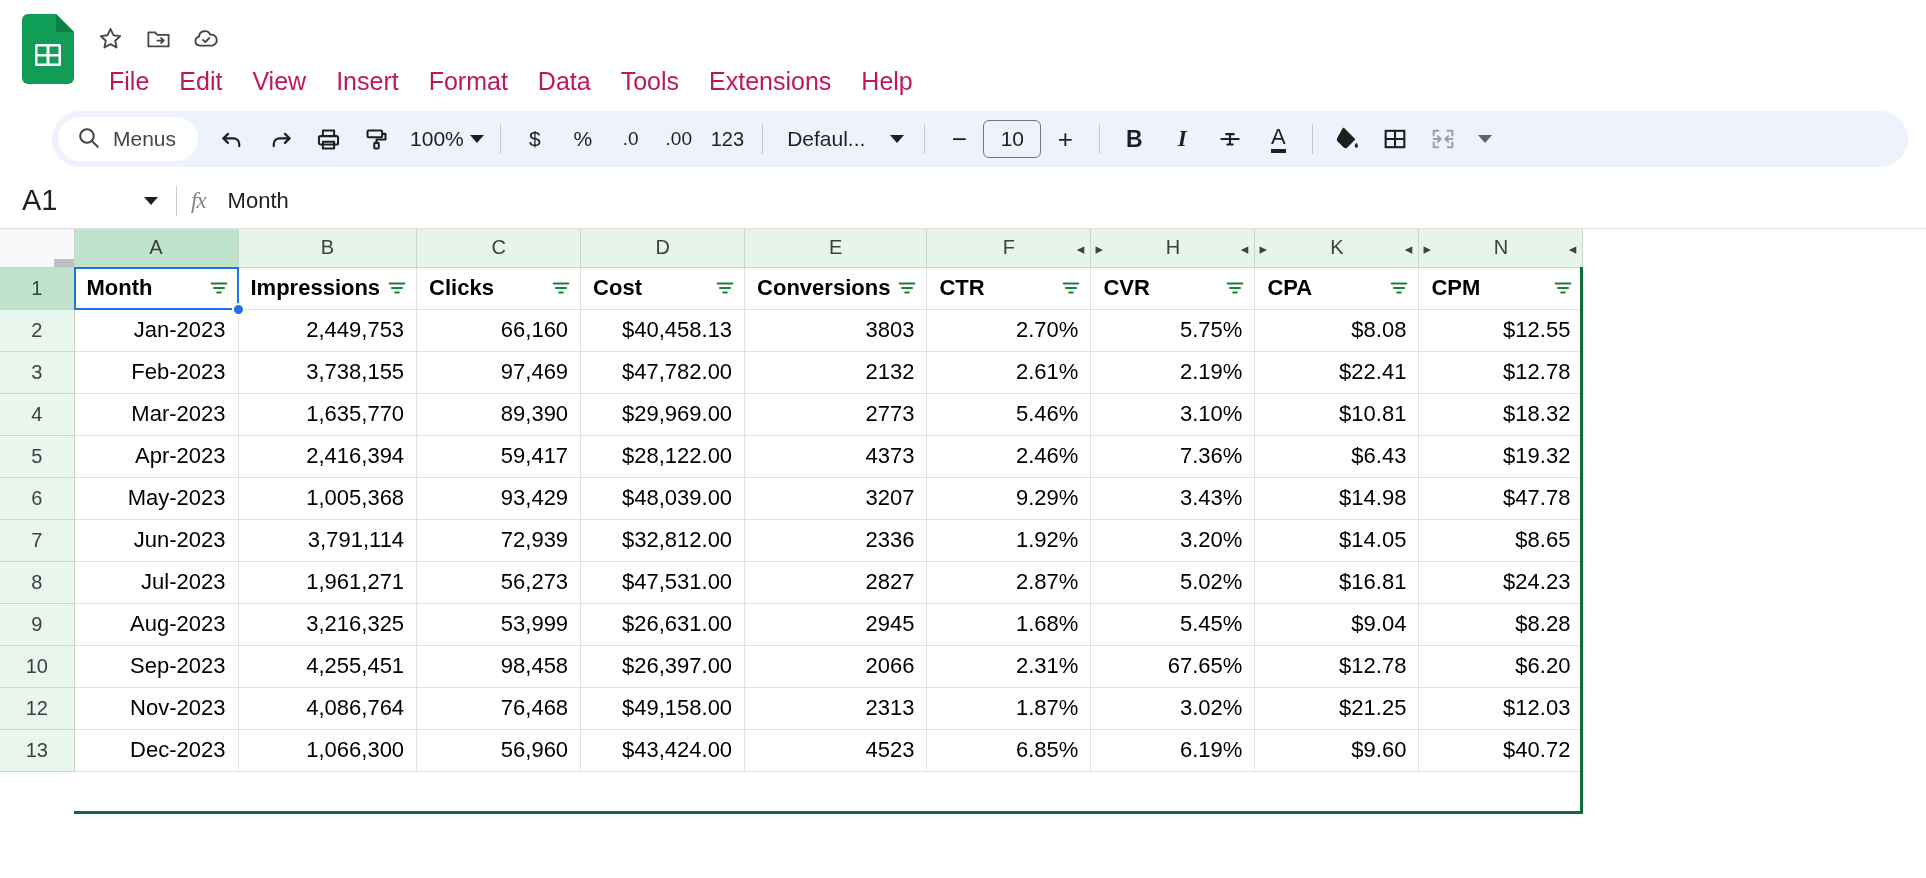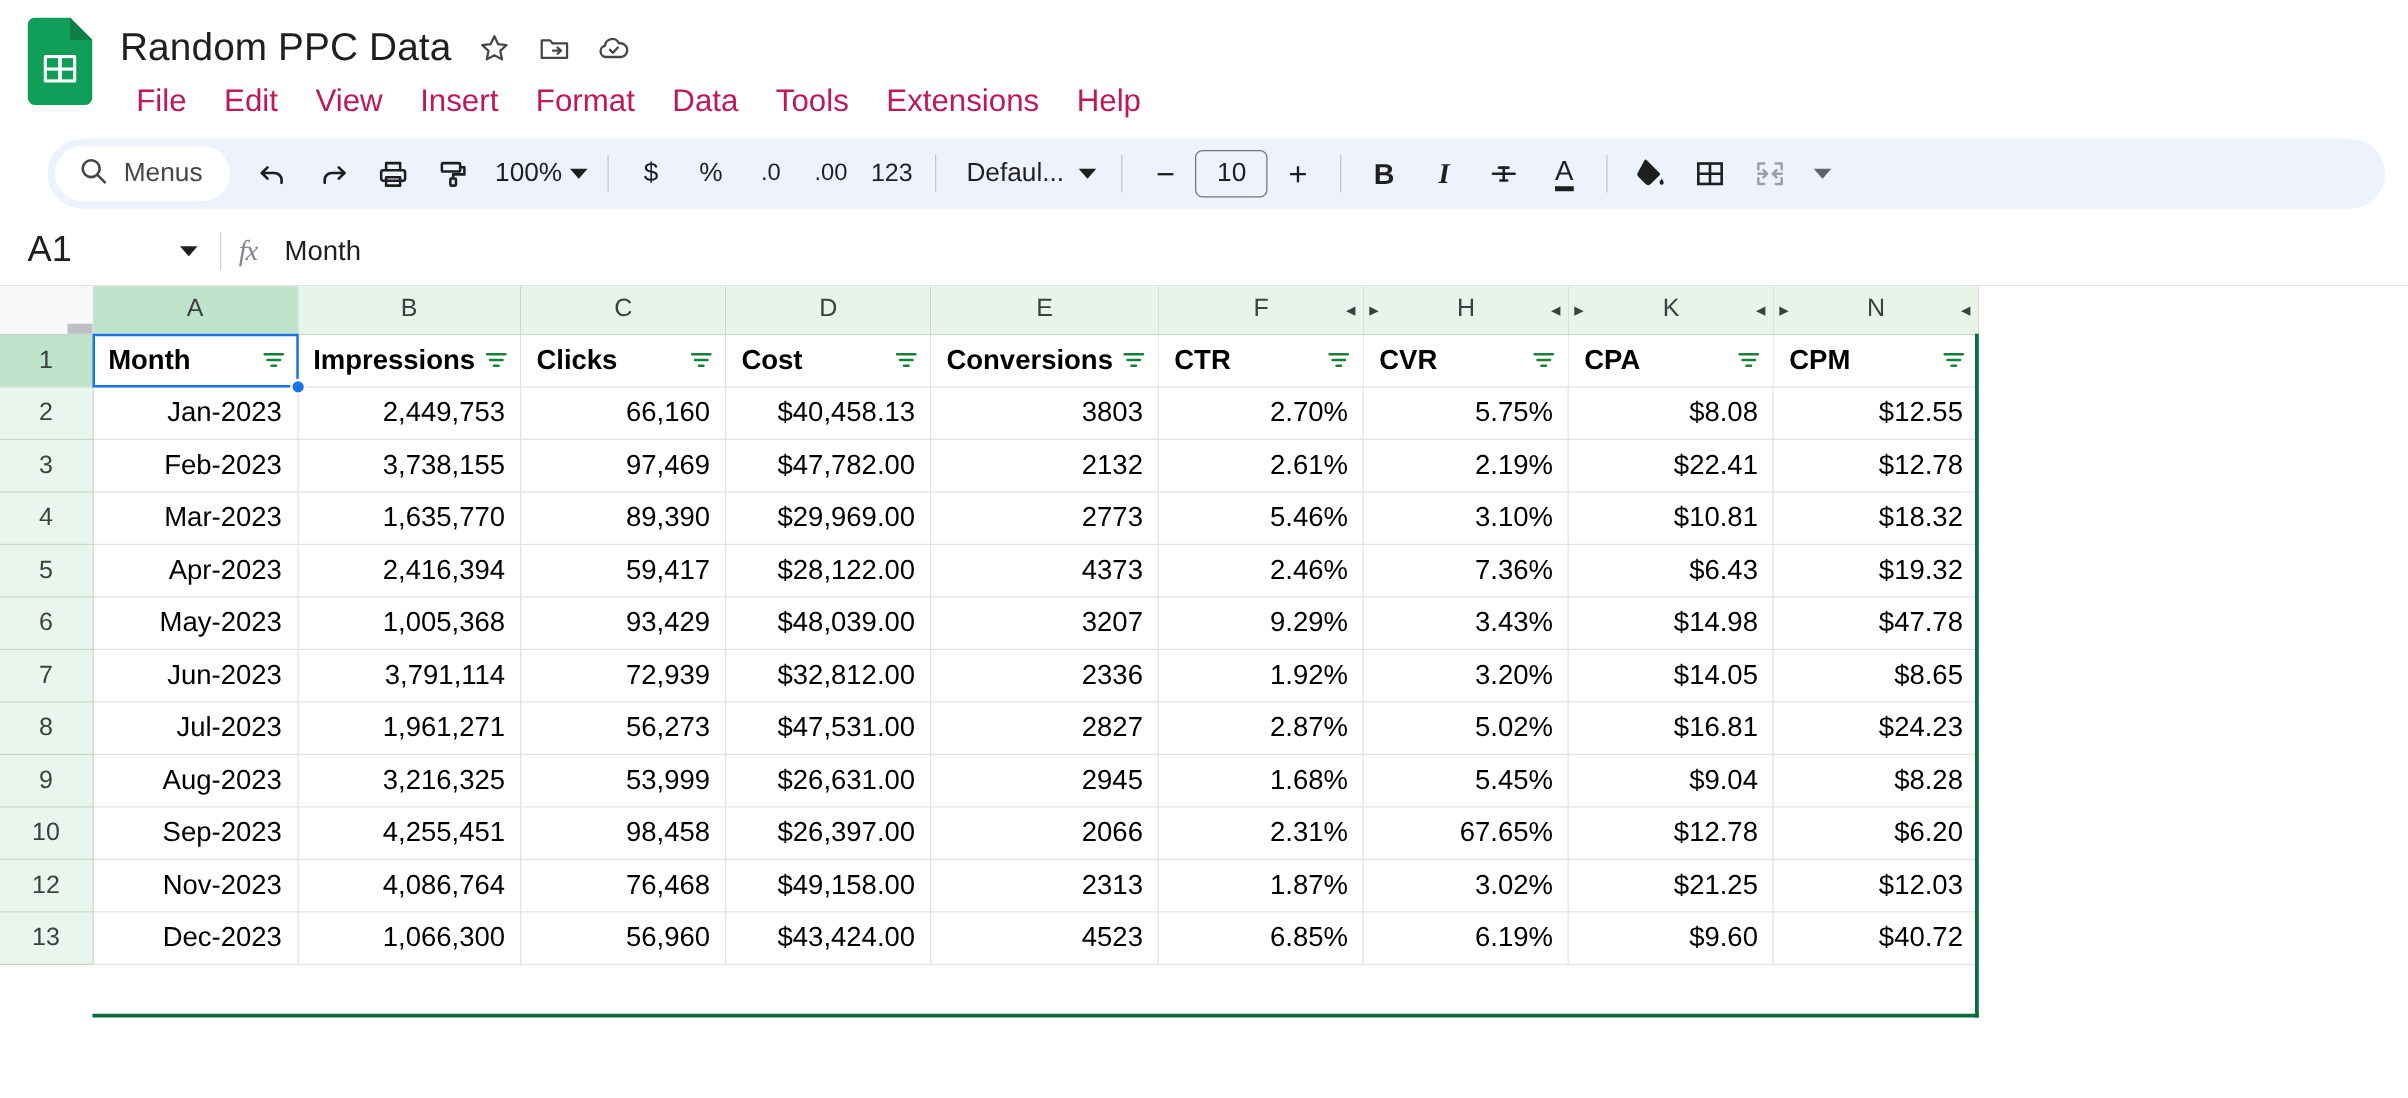--- a/index.html
+++ b/index.html
@@ -54,21 +54,21 @@
     font-size: 25px;
     color: #be185d;
     padding: 3px 15px;
     border-radius: 6px;
     white-space: nowrap;
     line-height: 28px;
   }
 
   
   .toolbar-wrap {
-    padding: 0 18px 0 38px;
+    padding: 0 18px 0 52px;
     height: 68px;
     background: #ffffff;
     display: flex;
     align-items: center;
   }
   .toolbar {
     background: #edf2fc;
     border-radius: 34px;
     height: 56px;
     width: 100%;
@@ -111,21 +111,21 @@
     flex: 0 0 auto;
   }
   .zoom-val { font-size: 21px; color: #1f1f1f; }
   .caret {
     width: 0; height: 0;
     border-left: 7px solid transparent;
     border-right: 7px solid transparent;
     border-top: 8px solid #1f1f1f;
   }
   .font-ctl {
-    display: flex; align-items: center; gap: 12px;
+    display: flex; align-items: center; gap: 25px;
     padding: 0 10px 0 14px;
     flex: 0 0 auto;
   }
   .font-name { font-size: 21px; color: #1f1f1f; white-space: nowrap; }
   .size-box {
     width: 58px; height: 38px;
     border: 1px solid #747775;
     border-radius: 6px;
     display: flex; align-items: center; justify-content: center;
     font-size: 21px; color: #1f1f1f;
@@ -296,21 +296,20 @@
       <rect x="13" y="30" width="26" height="22" rx="1.5" fill="#ffffff"></rect>
       <rect x="15.5" y="32.5" width="9" height="7.5" fill="#0f9d58"></rect>
       <rect x="27.5" y="32.5" width="9" height="7.5" fill="#0f9d58"></rect>
       <rect x="15.5" y="42.5" width="9" height="7" fill="#0f9d58"></rect>
       <rect x="27.5" y="42.5" width="9" height="7" fill="#0f9d58"></rect>
     </svg>
   </div>
 
   <div class="title-block">
     <div class="title-row">
-      <div class="doc-title">Random PPC Data</div>
 
       <div class="title-icon">
         <svg width="27" height="27" viewBox="0 0 24 24" fill="none" stroke="#444746" stroke-width="1.6" stroke-linejoin="round">
           <path d="M12 3.5l2.6 5.6 6.1.7-4.5 4.2 1.2 6-5.4-3-5.4 3 1.2-6L3.3 9.8l6.1-.7z"></path>
         </svg>
       </div>
 
       <div class="title-icon">
         <svg width="27" height="27" viewBox="0 0 24 24" fill="none" stroke="#444746" stroke-width="1.6" stroke-linejoin="round">
           <path d="M3 6.5h6l1.8 2.2H21v10.3H3z"></path>

